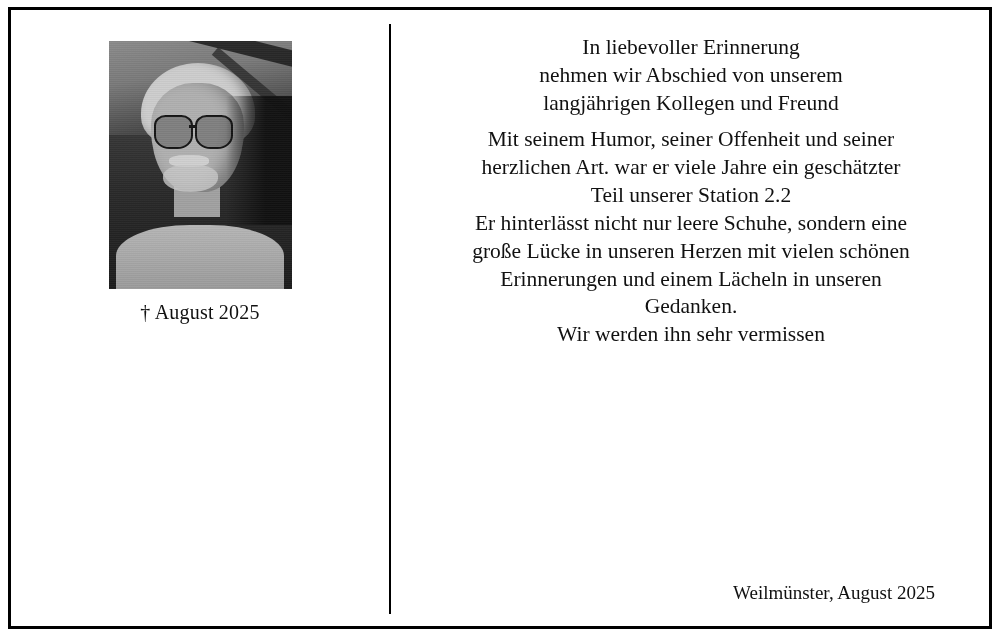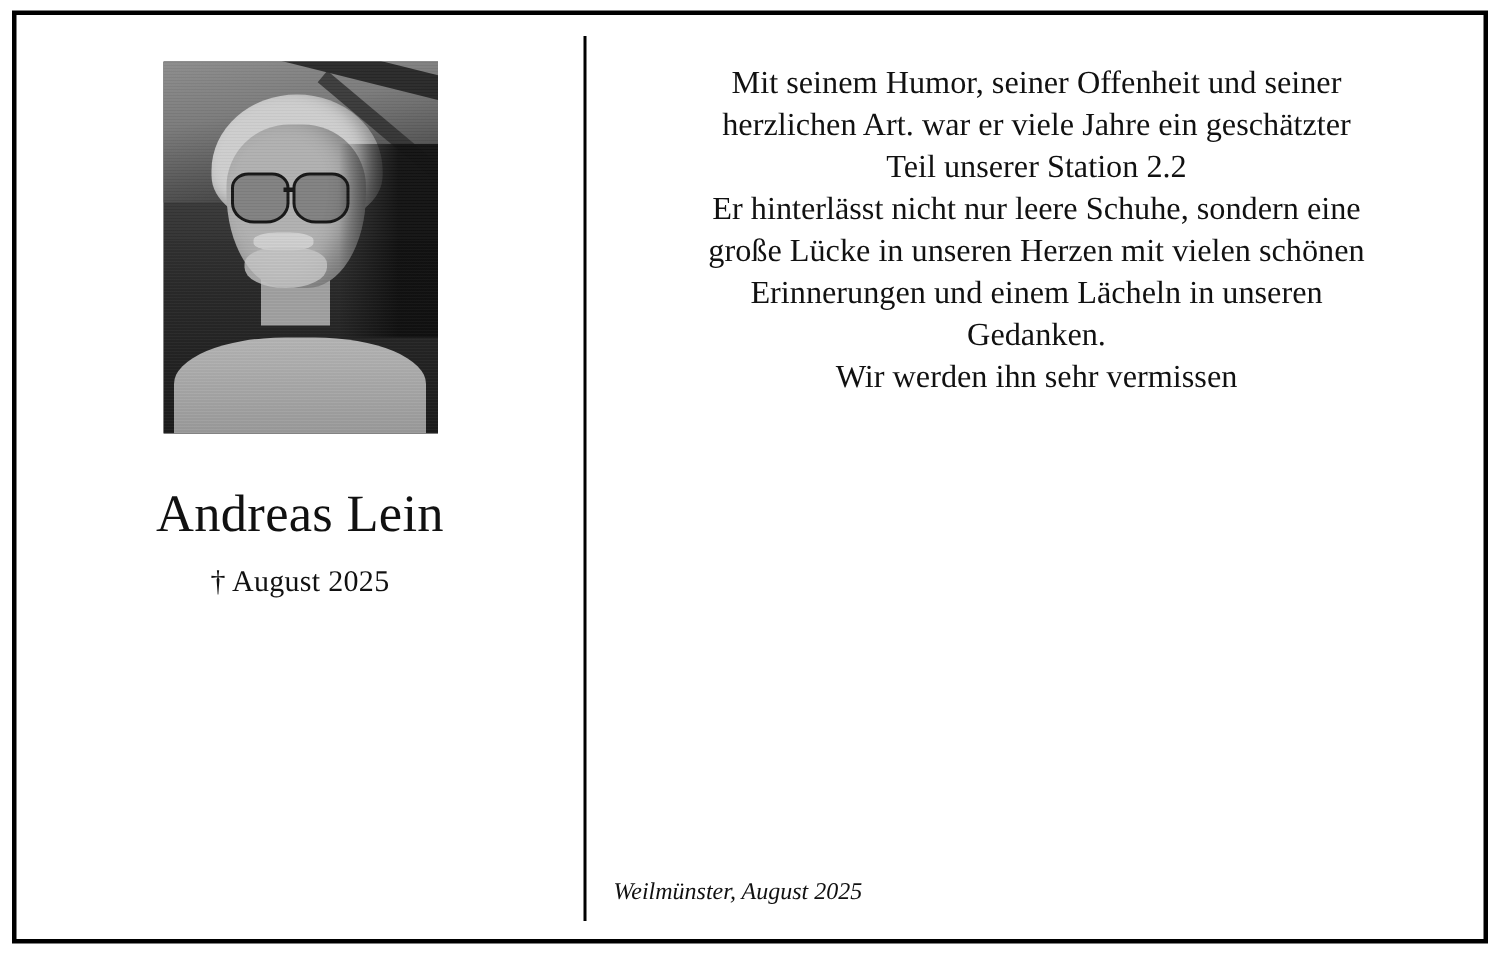--- a/index.html
+++ b/index.html
@@ -199,22 +199,22 @@
     text-align: center;
     font-size: 21.5px;
     line-height: 1.30;
     margin: 0;
   }
   .para + .para { margin-top: 25px; }
   .para.block2 { margin-top: 8px; }
   .para.block3 { margin-top: 38px; }
   .spacer { flex: 1 1 auto; }
   .place-date {
-    font-style: italic;
-    font-size: 16px;
+    text-align: right;
+    font-size: 19px;
     padding-right: 38px;
     padding-bottom: 12px;
   }
 </style>
 </head>
 <body>
 
 <div class="page">
   <div class="border-frame"></div>
 
@@ -232,27 +232,29 @@
         <div class="p-face"></div>
         <div class="p-glassL"></div>
         <div class="p-glassR"></div>
         <div class="p-bridge"></div>
         <div class="p-mous"></div>
         <div class="p-beard"></div>
         <div class="p-darkright"></div>
         <div class="p-grain"></div>
       </div>
 
-      <div class="name">Andreas Lein</div>
       <div class="death-date">† August 2025</div>
     </div>
 
     <div class="divider"></div>
 
     <div class="right-col">
+      <p class="para block1" style="white-space: pre-line;">In liebevoller Erinnerung
+nehmen wir Abschied von unserem
+langjährigen Kollegen und Freund</p>
       <p class="para block2" style="white-space: pre-line;">Mit seinem Humor, seiner Offenheit und seiner
 herzlichen Art. war er viele Jahre ein geschätzter
 Teil unserer Station 2.2
 Er hinterlässt nicht nur leere Schuhe, sondern eine
 große Lücke in unseren Herzen mit vielen schönen
 Erinnerungen und einem Lächeln in unseren
 Gedanken.
 Wir werden ihn sehr vermissen</p>
       <div class="spacer"></div>
       <div class="place-date">Weilmünster, August 2025</div>

